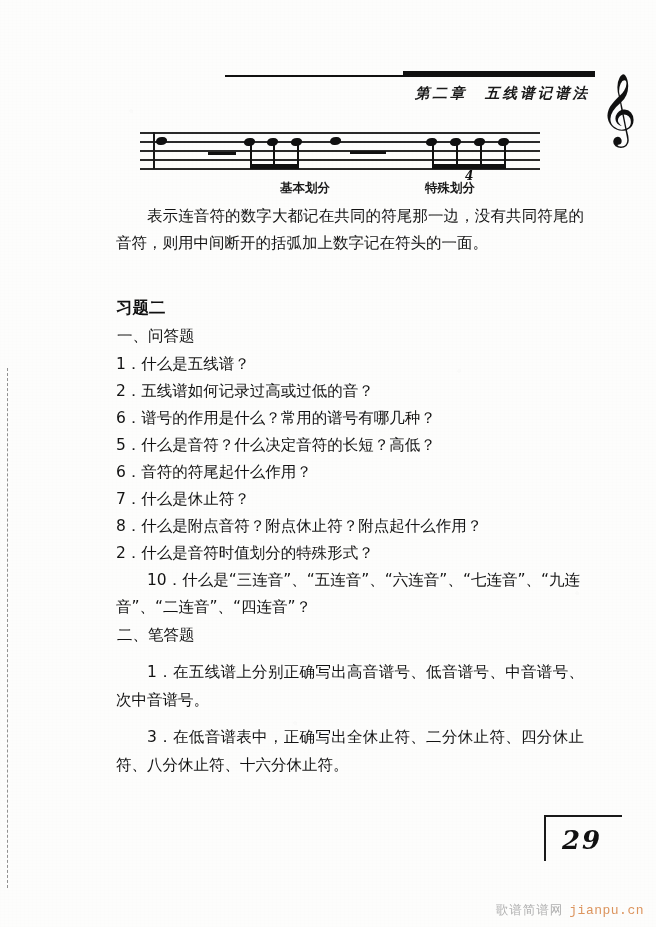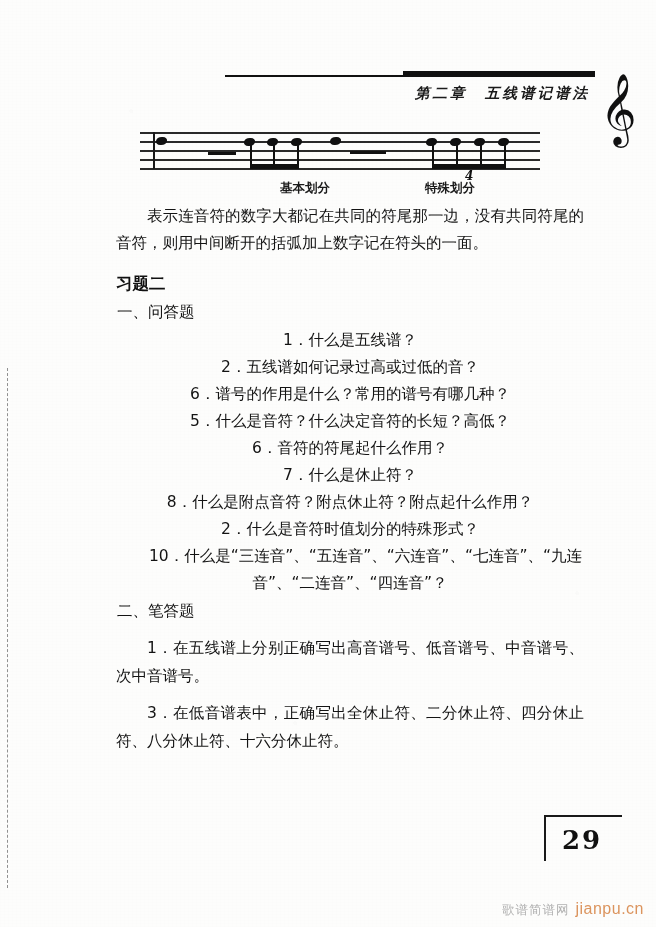--- a/index.html
+++ b/index.html
@@ -187,37 +187,36 @@
     text-align: justify;
     margin: 0;
   }
   .para.indent { text-indent: 2em; }
 
   .section-title {
     font-family: "DejaVu Sans", sans-serif;
     font-size: 16.5px;
     font-weight: bold;
     color: #111;
-    margin: 16px 0 4px 0;
+    margin: 40px 0 4px 0;
   }
   .sub-title {
     font-family: "DejaVu Sans", sans-serif;
     font-size: 15.5px;
     line-height: 27px;
     color: #141414;
     margin: 1px;
   }
   .q-item {
     font-family: "DejaVu Sans", sans-serif;
     font-size: 15.5px;
     line-height: 27px;
     color: #141414;
     margin: 0;
     white-space: nowrap;
-    text-align: center;
   }
   .q-item.wrap { white-space: normal; text-indent: 2em; }
   .w-item {
     font-family: "DejaVu Sans", sans-serif;
     font-size: 15.5px;
     line-height: 28px;
     color: #141414;
     margin: 9px 0 0 0;
     text-indent: 2em;
     text-align: justify;
@@ -239,20 +238,21 @@
     height: 44px;
     border-top: 2px solid #1a1a1a;
     border-left: 2px solid #1a1a1a;
   }
   .folio-num {
     position: absolute;
     left: 18px;
     top: 10px;
     font-family: "DejaVu Serif", serif;
     font-size: 26px;
+    font-style: italic;
     font-weight: bold;
     color: #111;
     letter-spacing: 2px;
   }
 
   
   .watermark {
     position: absolute;
     right: 12px;
     bottom: 8px;
@@ -261,22 +261,22 @@
     gap: 6px;
     opacity: 0.9;
   }
   .wm-cn {
     font-family: Liberation Serif, serif;
     font-size: 12.5px;
     color: #a9a9a9;
     letter-spacing: 1px;
   }
   .wm-en {
-    font-family: Liberation Sans, sans-serif;
-    font-size: 16px;
+    font-family: Liberation Mono, monospace;
+    font-size: 13px;
     color: #d98a4e;
     letter-spacing: 0.5px;
   }
 </style>
 </head>
 <body>
 
 <div class="page">
 
   <div class="binding"></div>

